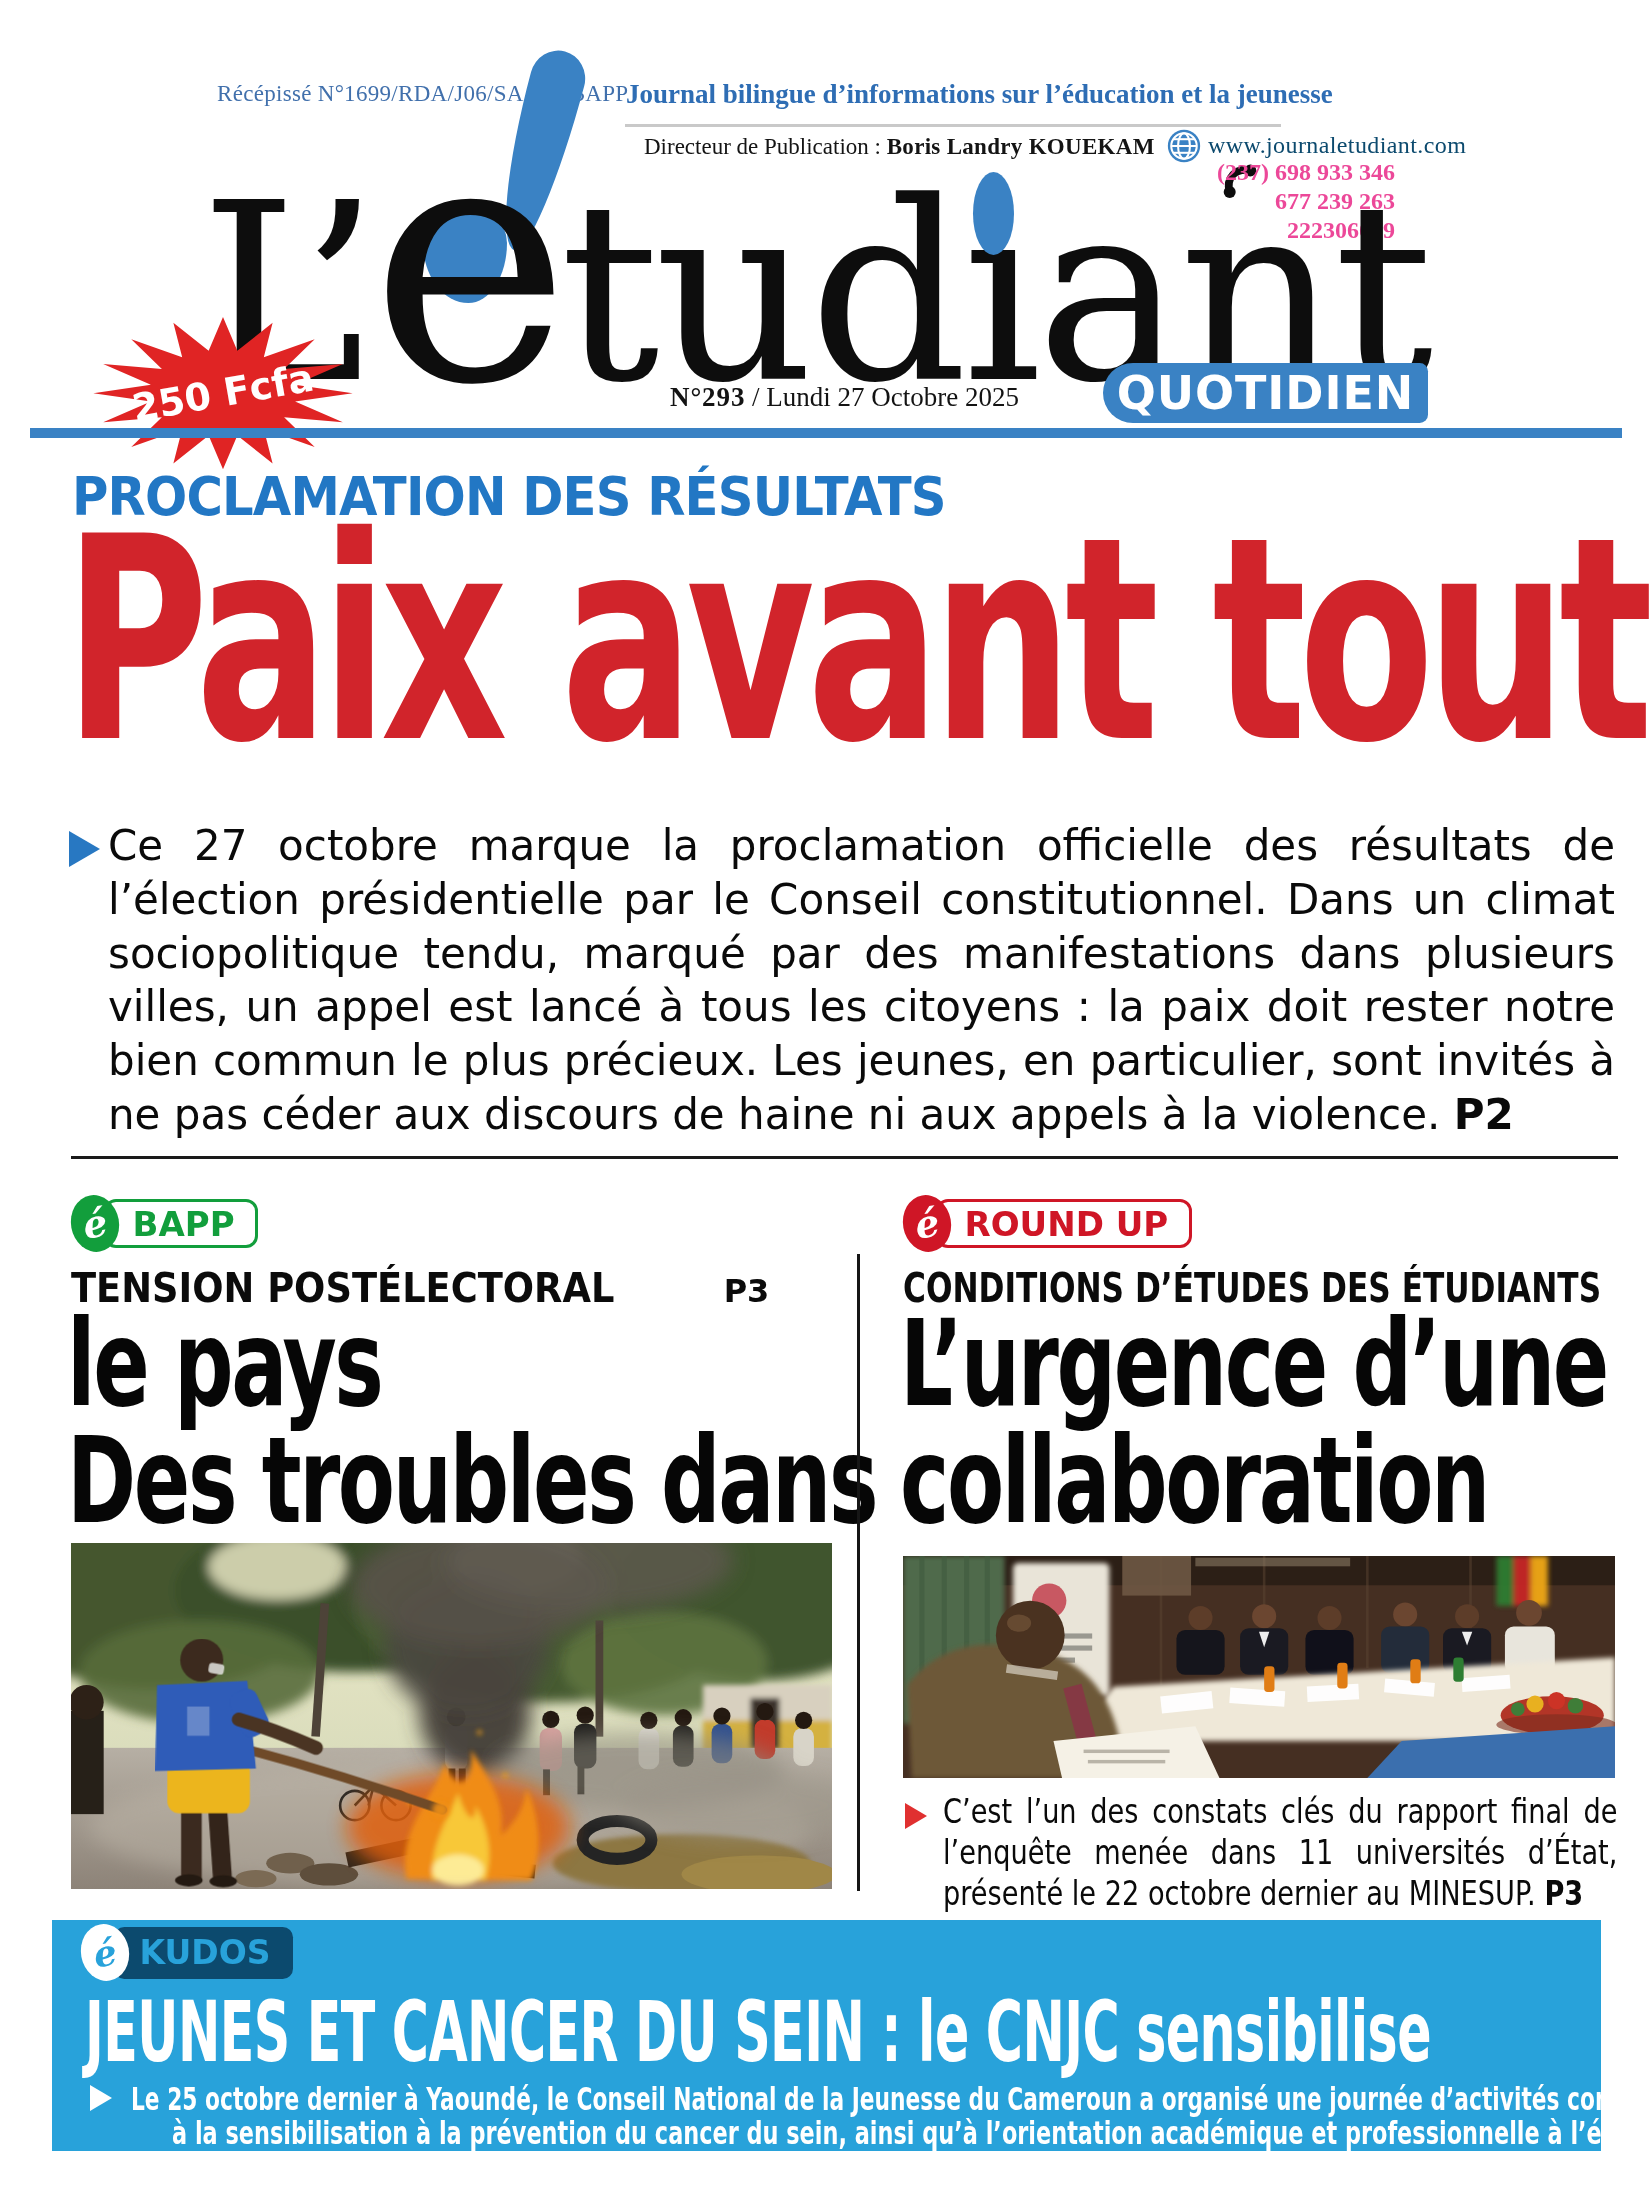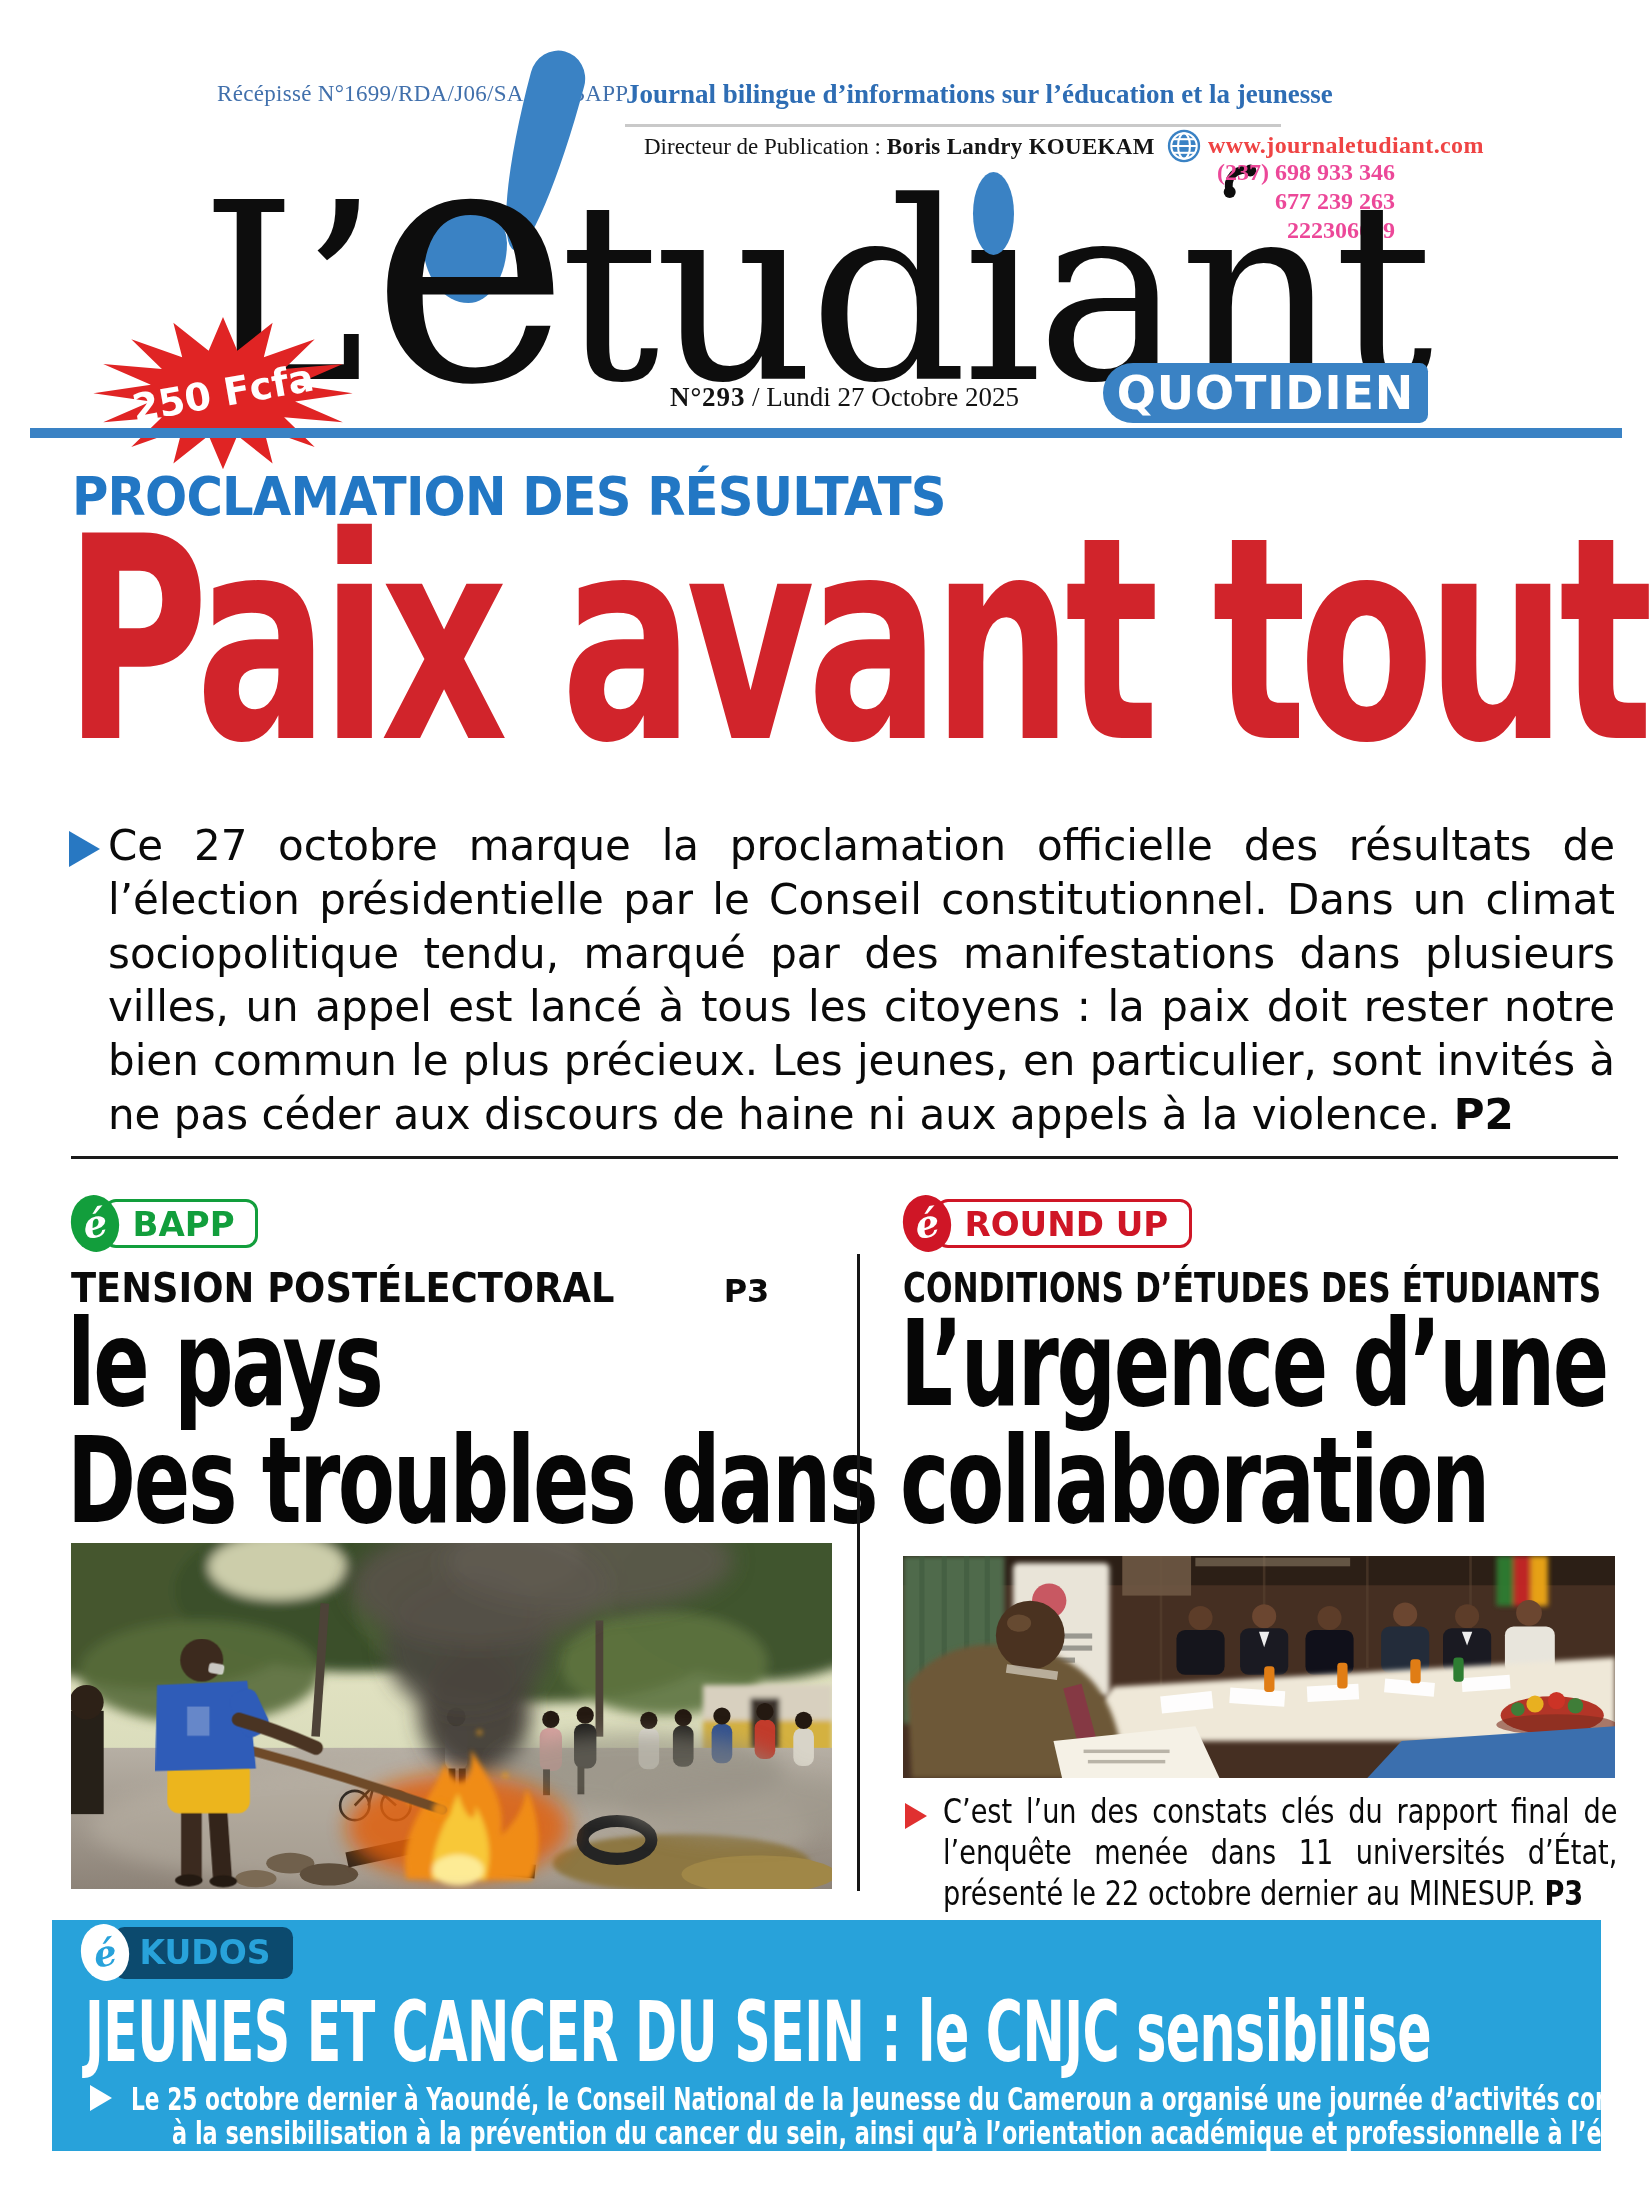--- a/index.html
+++ b/index.html
@@ -10,21 +10,21 @@
   .sans{font-family:"DejaVu Sans",sans-serif;}
   
   .recepisse{left:217px;top:81px;font-size:23px;color:#4170ac;letter-spacing:0.3px;}
   .accent-mark{left:511px;top:48px;width:55px;height:205px;background:#3a82c4;
       border-radius:50% 50% 45% 55% / 14% 14% 86% 86%;transform:rotate(15deg);}
   .tagline{left:626px;top:79px;font-size:27px;font-weight:bold;color:#2e6db4;}
   .tagline-rule{left:625px;top:124px;width:656px;height:2.6px;background:#c9c9c9;}
   .director{left:644px;top:134px;font-size:23px;color:#141414;}
   .director b{letter-spacing:0.3px;}
   .globe{left:1167px;top:129px;width:34px;height:34px;}
-  .website{left:1208px;top:132px;font-size:24px;font-weight:bold;color:#ef4444;letter-spacing:0.4px;}
+  .website{left:1208px;top:132px;font-size:24px;font-weight:normal;color:#0c4a6e;letter-spacing:0.4px;}
   .phoneicon{left:1222px;top:162px;width:36px;height:36px;}
   .phones{left:1144px;top:158px;width:251px;text-align:right;font-size:24px;font-weight:bold;
       line-height:29px;color:#ec4899;}
   
   .masthead{left:200px;top:110px;font-family:"DejaVu Serif",serif;color:#0d0d0d;
       letter-spacing:-5.2px;white-space:nowrap;line-height:.9;}
   .masthead .m{display:inline-block;vertical-align:baseline;}
   .m-l{font-size:248px;}
   .m-e{font-size:338px;position:relative;margin:0 -5.2px 0 -3.4px;}
   .m-e .char{position:relative;z-index:1;}

